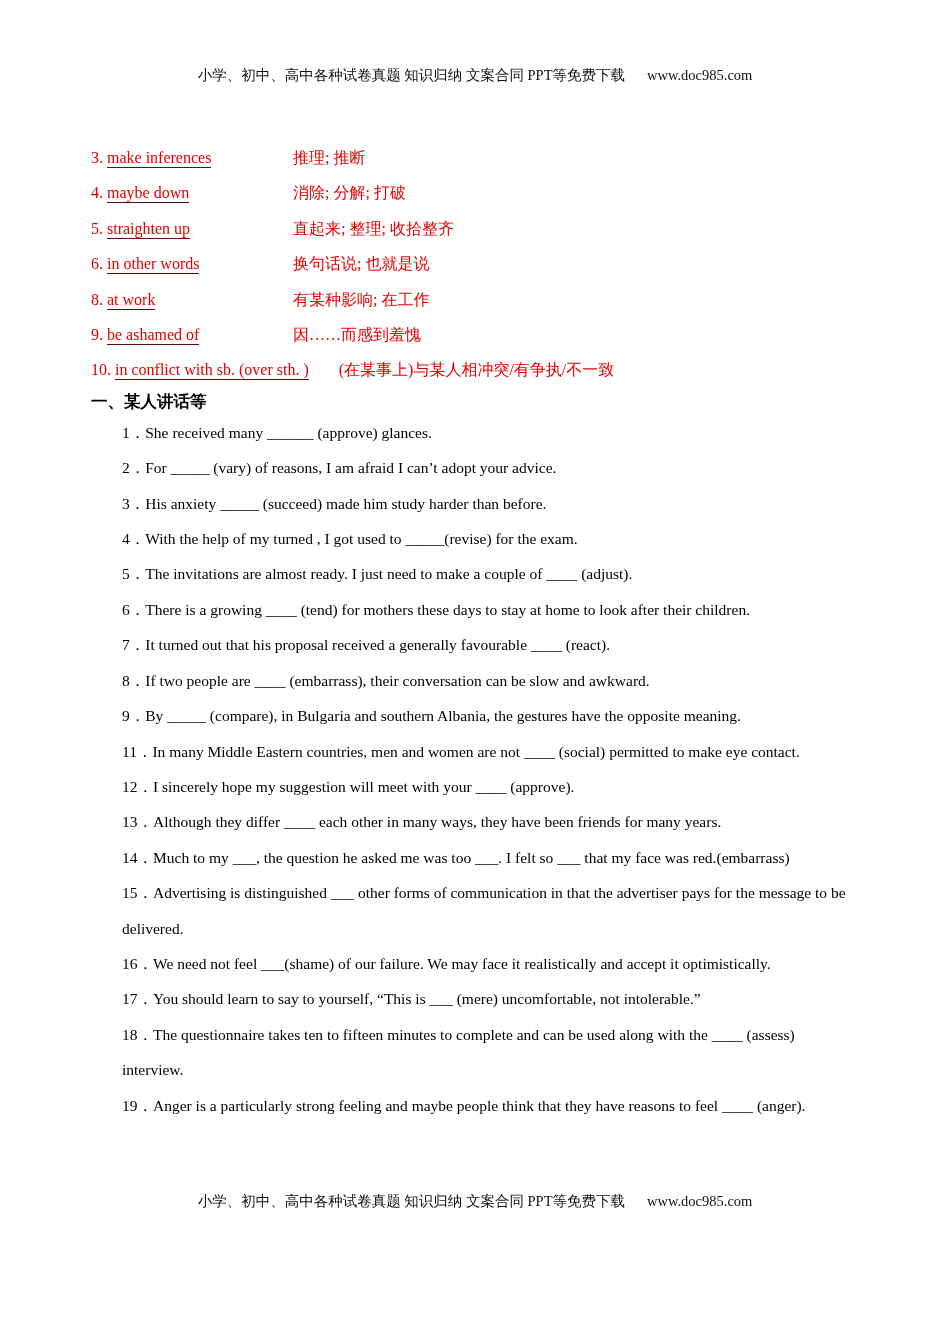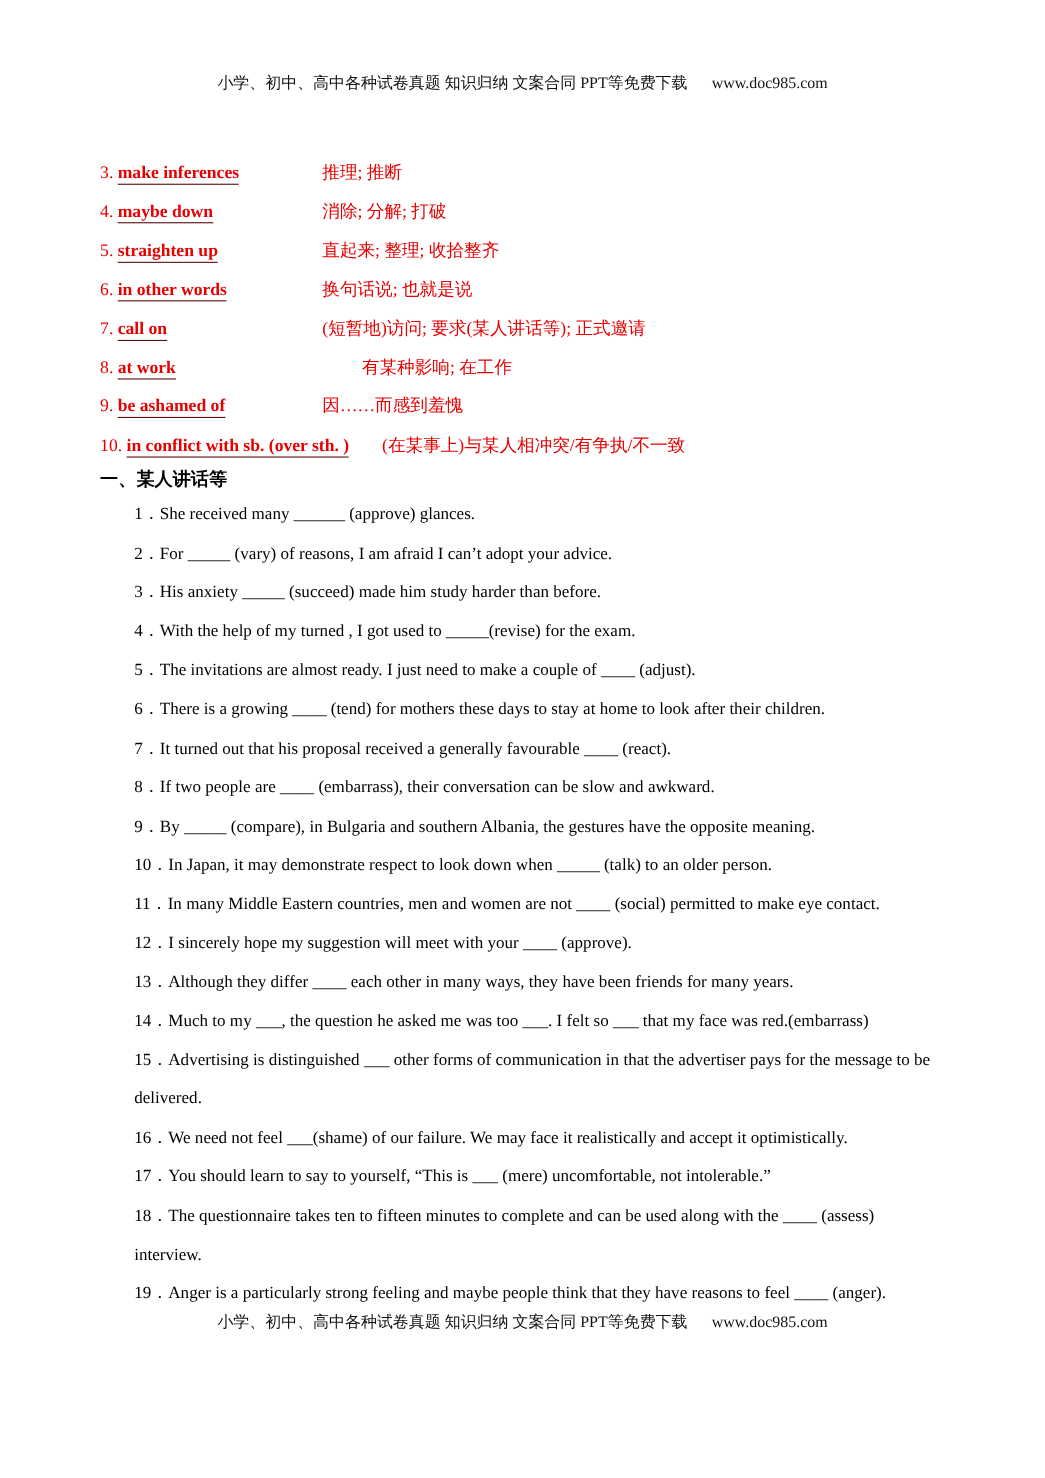--- a/index.html
+++ b/index.html
@@ -32,27 +32,27 @@
     font-size:16px;
     color:#e60000;
   }
   .vocab-cell{
     display:inline-block;
     min-width:202px;
   }
   .vocab-num{color:#e60000;}
   .vocab-phrase{
     color:#e60000;
-    font-weight:bold;
+    font-weight:normal;
     border-bottom:1.6px solid #5f0d0d;
     padding-bottom:1px;
   }
   .vocab-meaning{color:#e60000;}
   .meaning-gap{margin-left:30px;text-align:right;}
-  .meaning-indent{margin-left:36px;}
+  .meaning-indent{}
 
   
   .section-title{
     font-family:"Liberation Sans","DejaVu Sans",sans-serif;
     font-weight:bold;
     font-size:16.5px;
     line-height:27px;
     color:#000;
   }
 
@@ -83,23 +83,20 @@
       <div class="vocab-row">
         <span class="vocab-cell"><span class="vocab-num">4.</span> <span class="vocab-phrase">maybe down</span></span><span class="vocab-meaning">消除; 分解; 打破</span>
       </div>
       <div class="vocab-row">
         <span class="vocab-cell"><span class="vocab-num">5.</span> <span class="vocab-phrase">straighten up</span></span><span class="vocab-meaning">直起来; 整理; 收拾整齐</span>
       </div>
       <div class="vocab-row">
         <span class="vocab-cell"><span class="vocab-num">6.</span> <span class="vocab-phrase">in other words</span></span><span class="vocab-meaning">换句话说; 也就是说</span>
       </div>
       <div class="vocab-row">
-        <span class="vocab-cell"><span class="vocab-num">7.</span> <span class="vocab-phrase">call on</span></span><span class="vocab-meaning">(短暂地)访问; 要求(某人讲话等); 正式邀请</span>
-      </div>
-      <div class="vocab-row">
         <span class="vocab-cell"><span class="vocab-num">8.</span> <span class="vocab-phrase">at work</span></span><span class="vocab-meaning meaning-indent">有某种影响; 在工作</span>
       </div>
       <div class="vocab-row">
         <span class="vocab-cell"><span class="vocab-num">9.</span> <span class="vocab-phrase">be ashamed of</span></span><span class="vocab-meaning">因……而感到羞愧</span>
       </div>
       <div class="vocab-row">
         <span class="vocab-cell"><span class="vocab-num">10.</span> <span class="vocab-phrase">in conflict with sb. (over sth. )</span></span><span class="vocab-meaning meaning-gap">(在某事上)与某人相冲突/有争执/不一致</span>
       </div>
     </div>
 
@@ -108,21 +105,20 @@
     <div>
       <div class="ex-item"><span class="ex-num">1．</span><span>She received many ______ (approve) glances.</span></div>
       <div class="ex-item"><span class="ex-num">2．</span><span>For _____ (vary) of reasons, I am afraid I can’t adopt your advice.</span></div>
       <div class="ex-item"><span class="ex-num">3．</span><span>His anxiety _____ (succeed) made him study harder than before.</span></div>
       <div class="ex-item"><span class="ex-num">4．</span><span>With the help of my turned , I got used to _____(revise) for the exam.</span></div>
       <div class="ex-item"><span class="ex-num">5．</span><span>The invitations are almost ready. I just need to make a couple of ____ (adjust).</span></div>
       <div class="ex-item"><span class="ex-num">6．</span><span>There is a growing ____ (tend) for mothers these days to stay at home to look after their children.</span></div>
       <div class="ex-item"><span class="ex-num">7．</span><span>It turned out that his proposal received a generally favourable ____ (react).</span></div>
       <div class="ex-item"><span class="ex-num">8．</span><span>If two people are ____ (embarrass), their conversation can be slow and awkward.</span></div>
       <div class="ex-item"><span class="ex-num">9．</span><span>By _____ (compare), in Bulgaria and southern Albania, the gestures have the opposite meaning.</span></div>
-      <div class="ex-item"><span class="ex-num">10．</span><span>In Japan, it may demonstrate respect to look down when _____ (talk) to an older person.</span></div>
       <div class="ex-item"><span class="ex-num">11．</span><span>In many Middle Eastern countries, men and women are not ____ (social) permitted to make eye contact.</span></div>
       <div class="ex-item"><span class="ex-num">12．</span><span>I sincerely hope my suggestion will meet with your ____ (approve).</span></div>
       <div class="ex-item"><span class="ex-num">13．</span><span>Although they differ ____ each other in many ways, they have been friends for many years.</span></div>
       <div class="ex-item"><span class="ex-num">14．</span><span>Much to my ___, the question he asked me was too ___. I felt so ___ that my face was red.(embarrass)</span></div>
       <div class="ex-item"><span class="ex-num">15．</span><span>Advertising is distinguished ___ other forms of communication in that the advertiser pays for the message to be delivered.</span></div>
       <div class="ex-item"><span class="ex-num">16．</span><span>We need not feel ___(shame) of our failure. We may face it realistically and accept it optimistically.</span></div>
       <div class="ex-item"><span class="ex-num">17．</span><span>You should learn to say to yourself, “This is ___ (mere) uncomfortable, not intolerable.”</span></div>
       <div class="ex-item"><span class="ex-num">18．</span><span>The questionnaire takes ten to fifteen minutes to complete and can be used along with the ____ (assess) interview.</span></div>
       <div class="ex-item"><span class="ex-num">19．</span><span>Anger is a particularly strong feeling and maybe people think that they have reasons to feel ____ (anger).</span></div>
     </div>

